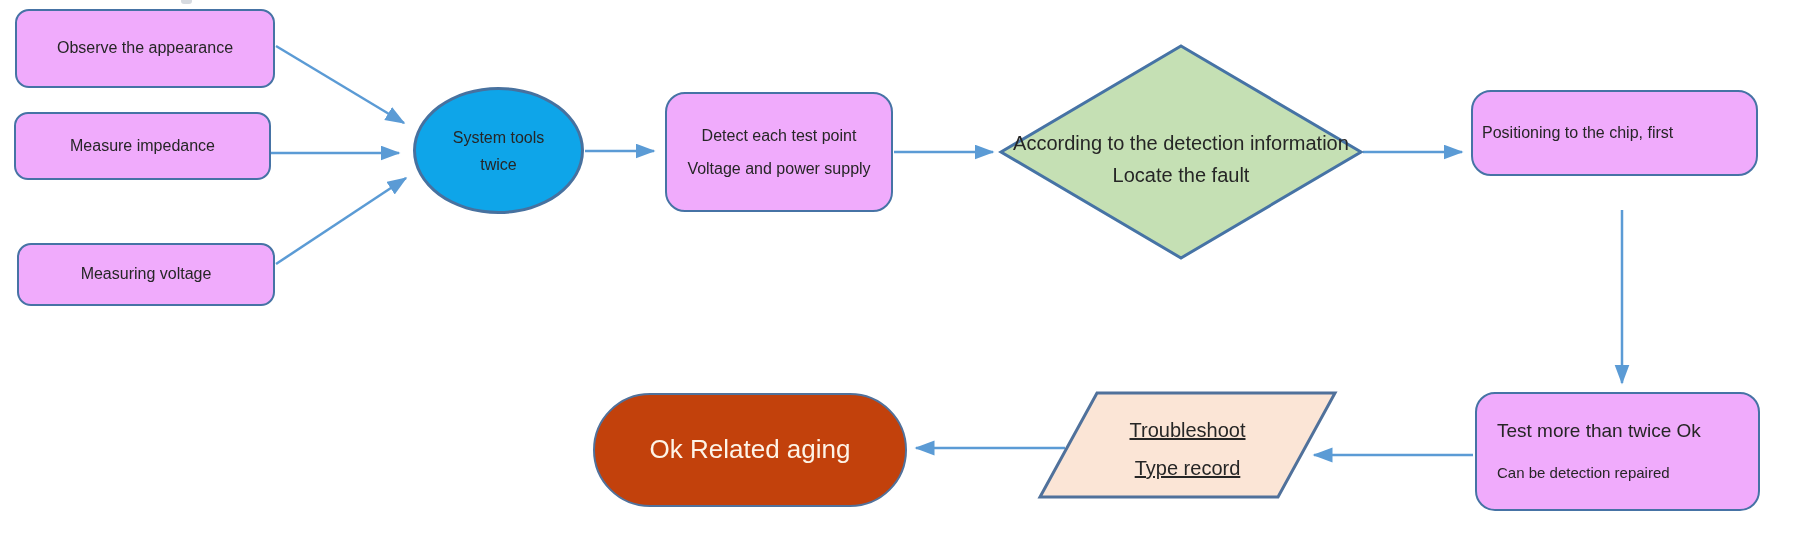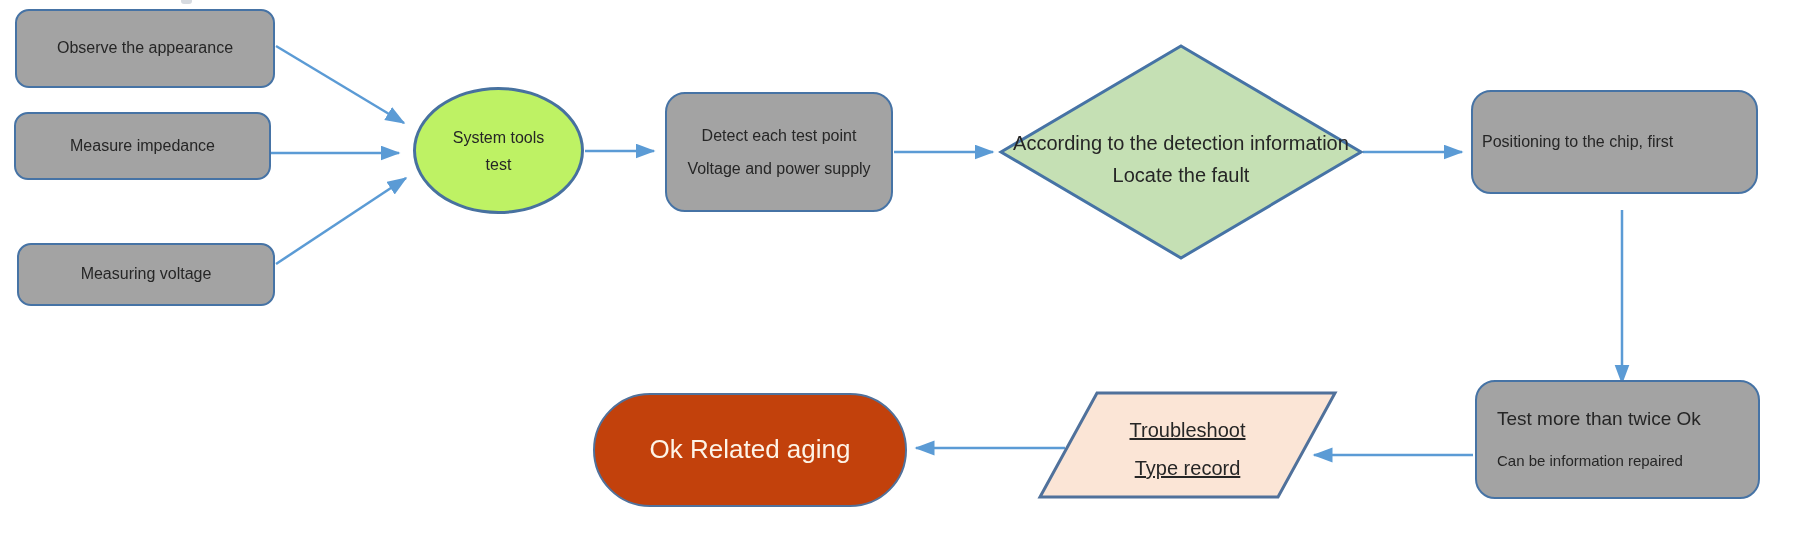--- a/index.html
+++ b/index.html
@@ -26,27 +26,27 @@
     box-sizing: border-box;
     display: flex;
     flex-direction: column;
     align-items: center;
     justify-content: center;
     font-size: 16px;
     line-height: 1.3;
     text-align: center;
   }
   .process {
-    background: #a3a3a3;
+    background: #f0abfc;
     border: 2.5px solid #4673A5;
     border-radius: 14px;
   }
   .process.big-radius { border-radius: 20px; }
   .ellipse {
-    background: #bef264;
+    background: #0ea5e9;
     border: 3px solid #47719F;
     border-radius: 50%;
   }
   .stadium {
     background: #c2410c;
     border: 2.5px solid #50719B;
     border-radius: 57px;
     color: #FDF4E8;
     font-size: 26px;
   }
@@ -119,40 +119,40 @@
   <div class="node process" style="left:14px; top:112px; width:257px; height:68px;">
     <span class="line">Measure impedance</span>
   </div>
 
   <div class="node process" style="left:17px; top:243px; width:258px; height:63px;">
     <span class="line">Measuring voltage</span>
   </div>
 
   <div class="node ellipse" style="left:413px; top:87px; width:171px; height:127px;">
     <span class="line lh27">System tools</span>
-    <span class="line lh27">test</span>
+    <span class="line lh27">twice</span>
   </div>
 
   <div class="node process big-radius" style="left:665px; top:92px; width:228px; height:120px;text-align:center;">
     <span class="line lh33">Detect each test point</span>
     <span class="line lh33">Voltage and power supply</span>
   </div>
 
   <div class="overlay-label" style="left:991px; top:127px; width:380px; height:64px;">
     <span class="line lh32">According to the detection information</span>
     <span class="line lh32">Locate the fault</span>
   </div>
 
-  <div class="node process big-radius left-align" style="left:1471px; top:90px; width:287px; height:104px; padding-left:9px; overflow:visible;">
+  <div class="node process big-radius left-align" style="left:1471px; top:90px; width:287px; height:86px; padding-left:9px; overflow:visible;">
     <span class="line lh32">Positioning to the chip, first</span>
   </div>
 
-  <div class="node process big-radius left-align" style="left:1475px; top:380px; width:285px; height:119px; padding-left:20px; ">
+  <div class="node process big-radius left-align" style="left:1475px; top:392px; width:285px; height:119px; padding-left:20px; ">
     <span class="line lh42 fs19">Test more than twice Ok</span>
-    <span class="line lh42 fs15">Can be information repaired</span>
+    <span class="line lh42 fs15">Can be detection repaired</span>
   </div>
 
   <div class="overlay-label" style="left:1040px; top:402px; width:295px; height:94px;">
     <span class="line lh38">Troubleshoot</span>
     <span class="line lh38">Type record</span>
   </div>
 
   <div class="node stadium" style="left:593px; top:393px; width:314px; height:114px;">
     <span class="line">Ok Related aging</span>
   </div>

